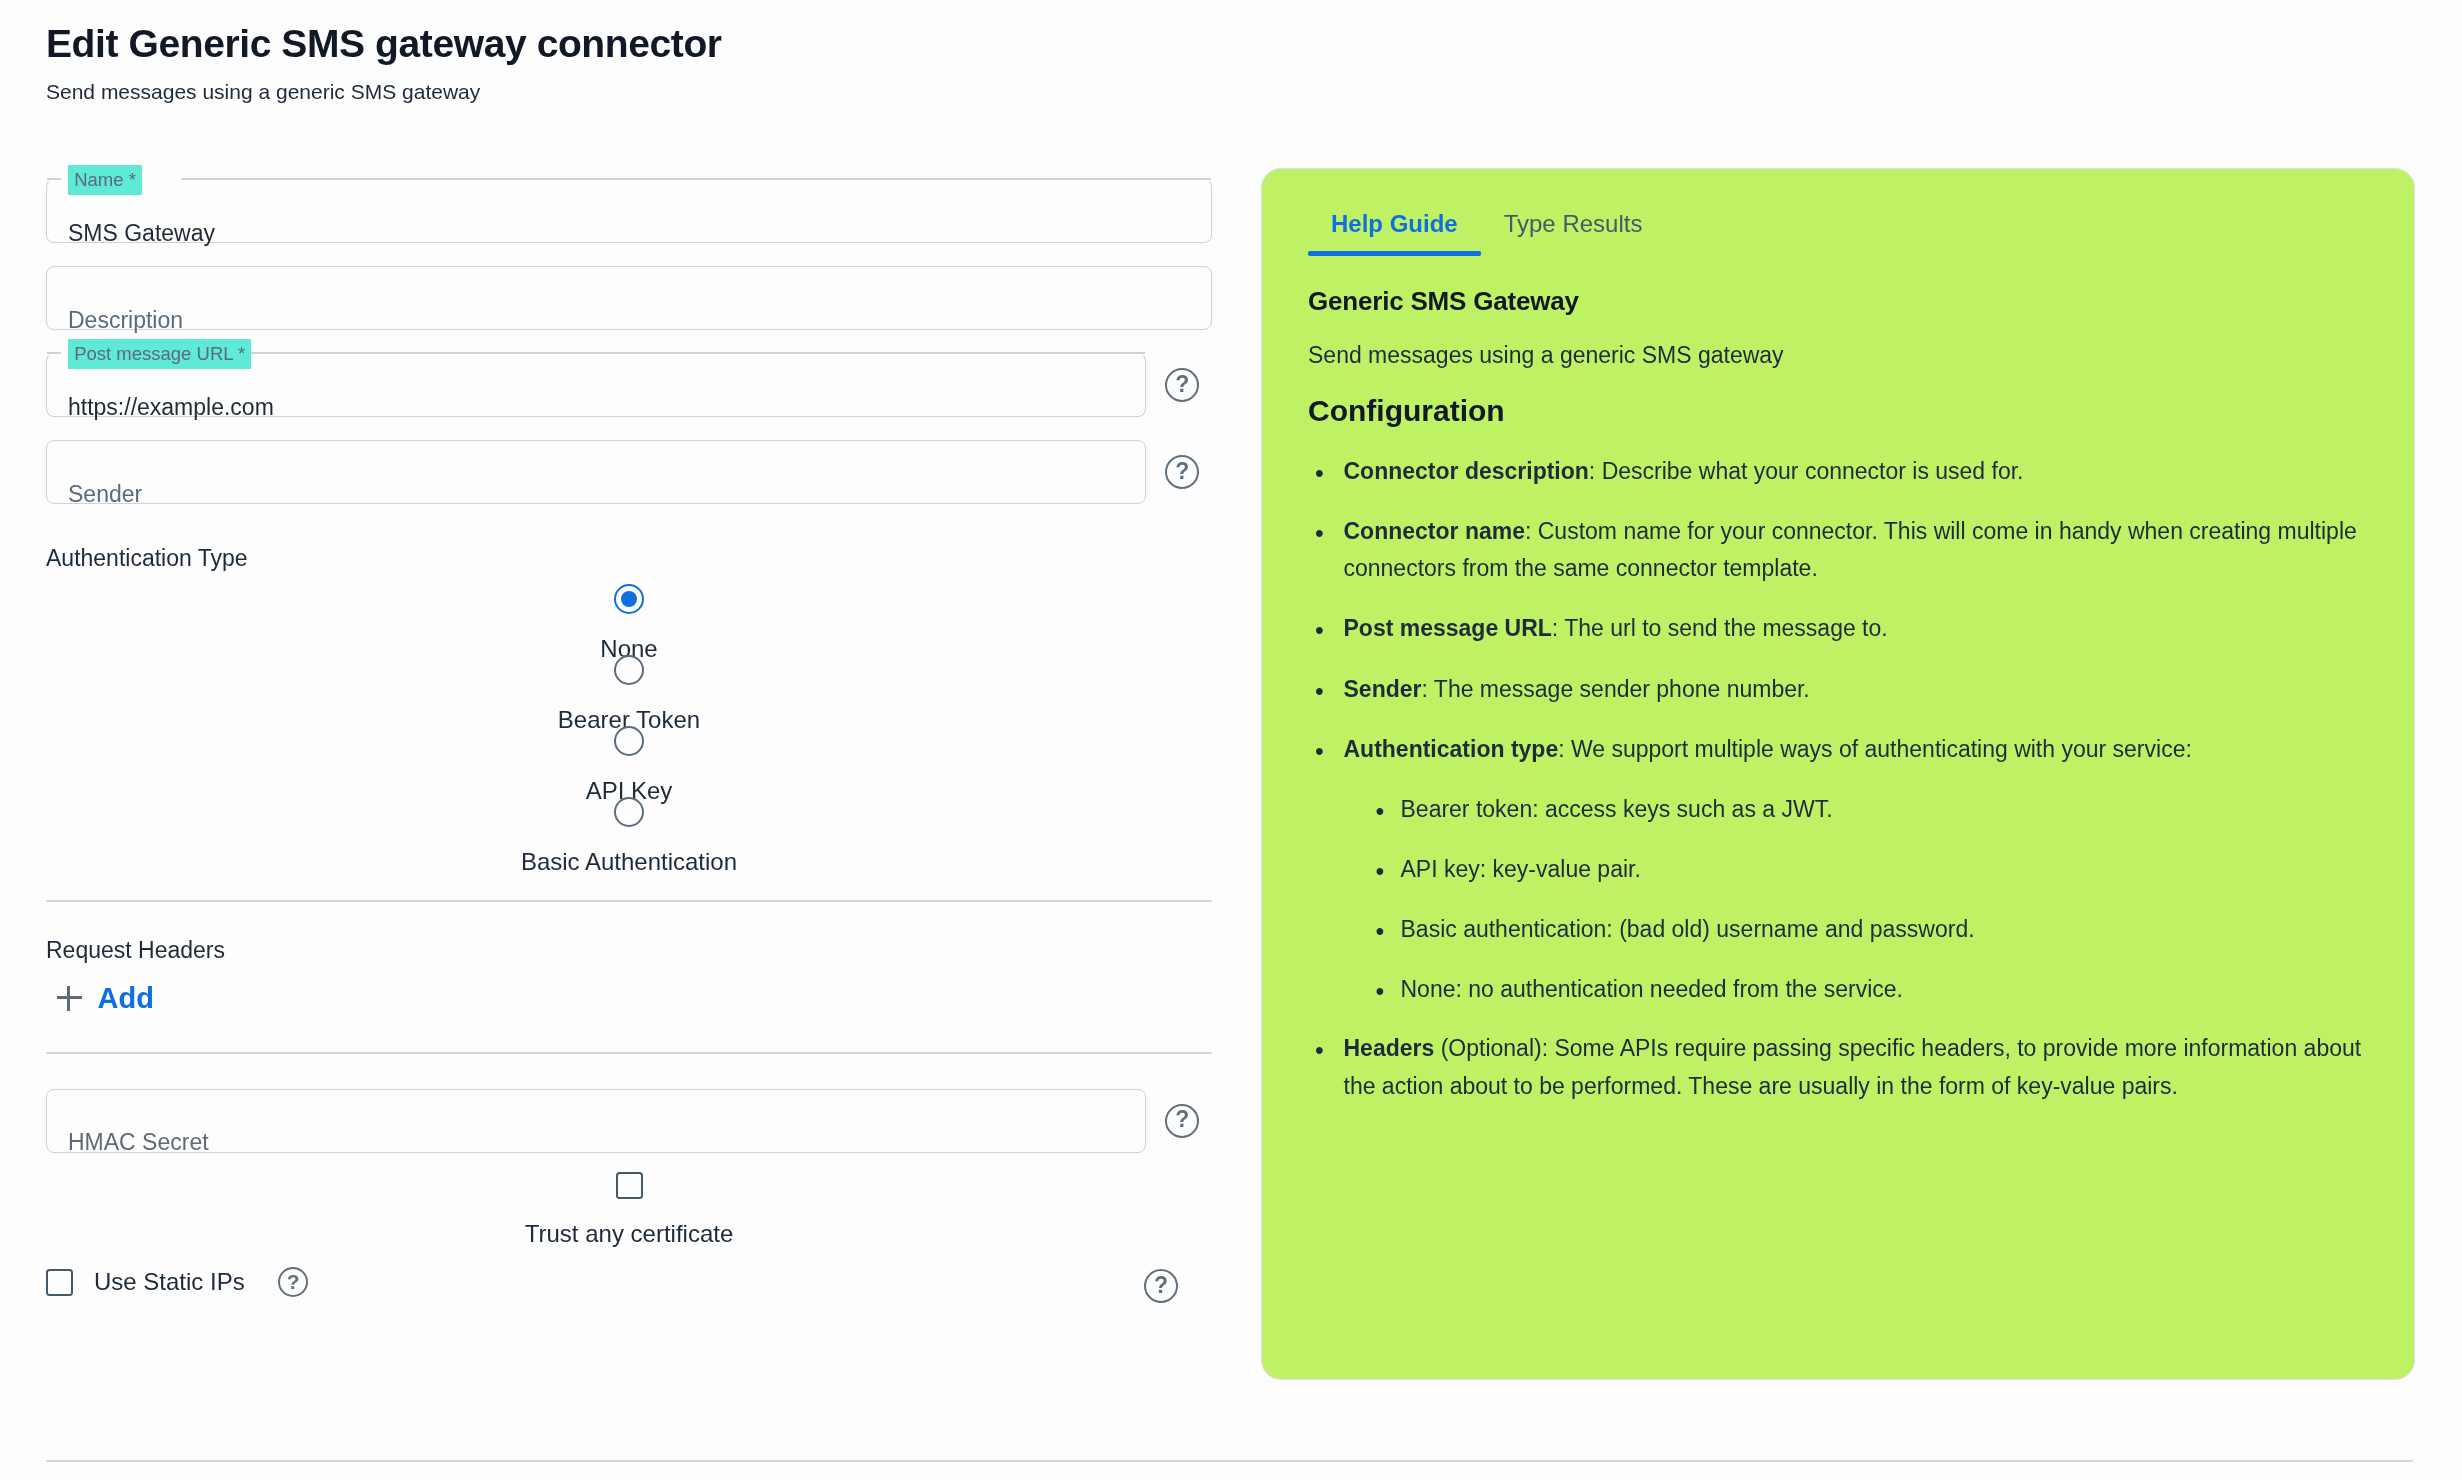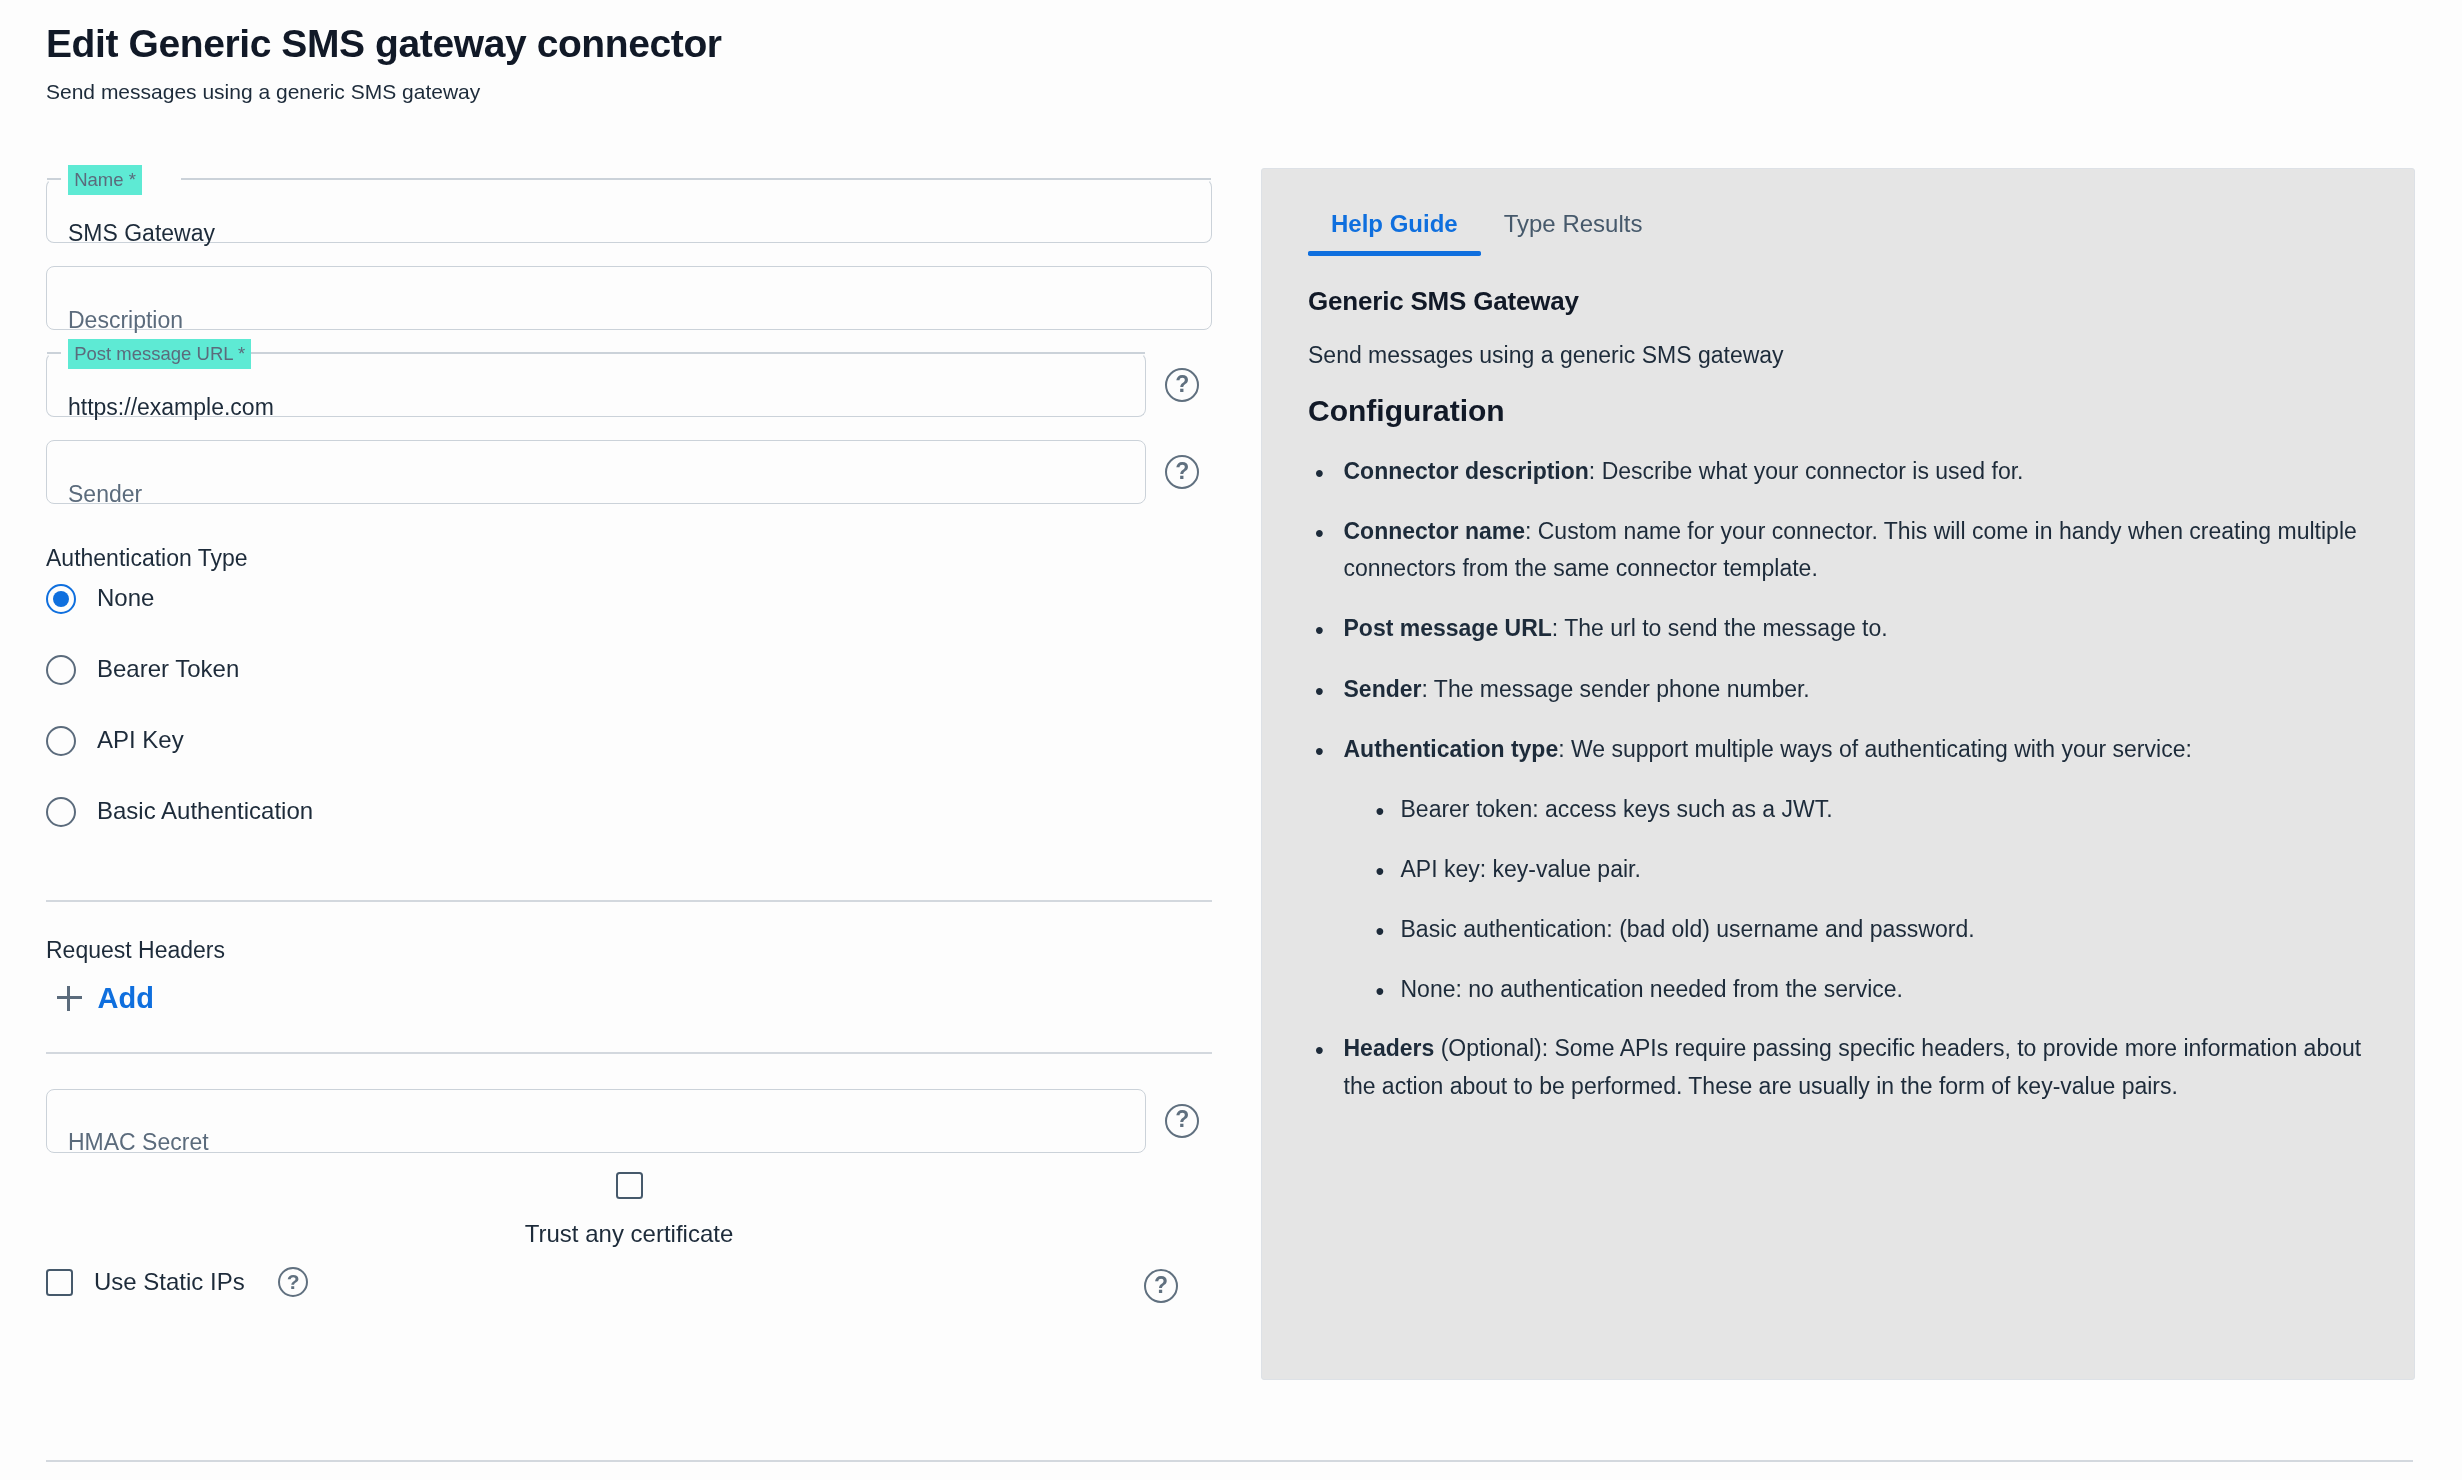--- a/index.html
+++ b/index.html
@@ -121,24 +121,25 @@
   
   .group-label {
     font-size: 23px;
     color: #1d2b3a;
     margin-top: 41px;
     margin-bottom: 8.8px;
   }
   .radio-list { margin-top: 12.4px; }
   .radio-row {
     display: flex;
-    align-items: flex-start;
+    align-items: center;
     height: 71px;
     gap: 21px;
     cursor: pointer;
+    flex-direction: column;
   }
   .radio {
     width: 30px;
     height: 30px;
     border-radius: 50%;
     border: 2.6px solid #5b6b7c;
     display: inline-flex;
     align-items: center;
     justify-content: center;
     flex: 0 0 auto;
@@ -219,22 +220,22 @@
   .check-row-wide .help-icon { margin-left: auto; }
 
   
   .help-panel {
     position: absolute;
     left: 1261px;
     top: 168px;
     width: 1154px;
     height: 1212px;
     border: 1.8px solid #dde1e6;
-    border-radius: 3px;
-    background: #e5e5e5;
+    border-radius: 20px;
+    background: #bef264;
     overflow: hidden;
   }
   .tabs {
     display: flex;
     align-items: flex-end;
     padding: 41px 0 0 46px;
     gap: 0;
   }
   .tab {
     font-size: 24px;

